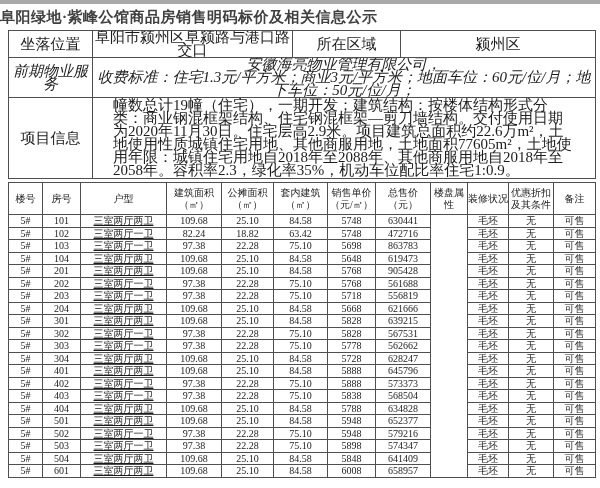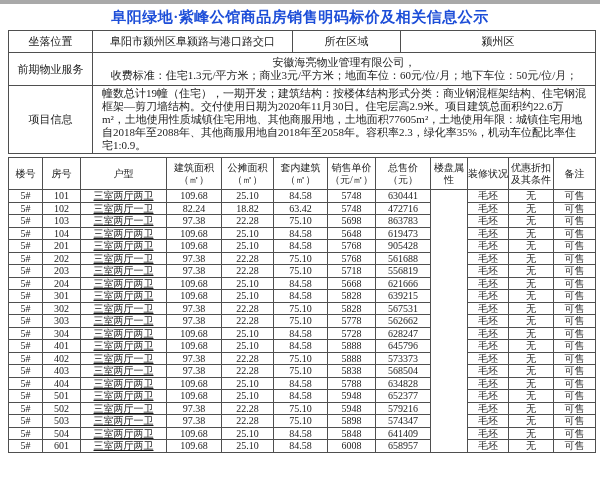--- a/index.html
+++ b/index.html
@@ -4,34 +4,34 @@
 <style>
   * { box-sizing: border-box; }
   html,body { margin:0; padding:0; }
   body {
     width:600px; height:488px; background:#ffffff; overflow:hidden;
     font-family:"Liberation Serif","DejaVu Serif",serif;
     color:#1c1c1c;
   }
   .topbar { height:4px; width:600px; background:#a9a9a9; }
   .title {
-    margin:4px 0 3px 0; text-align:center;
-    font-size:15px; font-weight:bold; color:#1d4ed8; letter-spacing:0.5px;
+    margin:4px 0 3px 0; 
+    font-size:15px; font-weight:bold; color:#404040; letter-spacing:0.5px;
   }
   table { border-collapse:collapse; table-layout:fixed; margin-left:8px; width:587px; }
   td, th { border:1px solid #4f4f4f; text-align:center; overflow:hidden; padding:0 1px; }
 
   
-  .info-table td { font-size:11px; line-height:13px; }
+  .info-table td { font-size:15px; line-height:13px; }
   .info-table .r-std { height:22px; }
-  .info-table .r-svc { height:33px; }
+  .info-table .r-svc { height:33px;font-style:italic; }
   .info-table .r-prj { height:62px; }
   .svc-value { font-size:10.5px; line-height:14px;text-align:center; }
   .prj-value {
-    text-align:left; font-size:10.5px; line-height:14.5px; padding:1px 9px;
+    text-align:left; font-size:10.5px; line-height:14.5px; padding:1px 20px;
   }
 
   
   .price-table { margin-top:3px; }
   .price-table th {
     font-weight:normal; font-size:10px; line-height:12px;
     height:32px; white-space:pre-line; padding:0;
   }
   .price-table td { font-size:10px; line-height:11px; height:12.5px; padding:0; }
   .price-table td.type { text-decoration:underline;text-align:center; }

